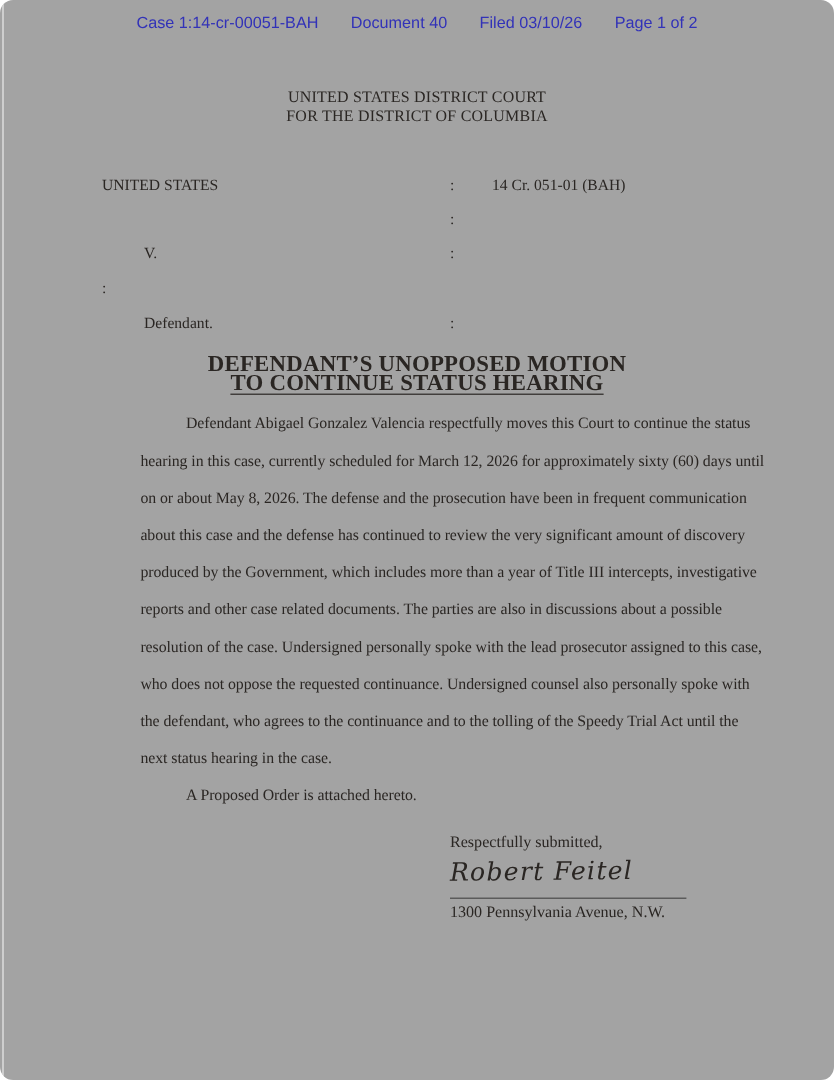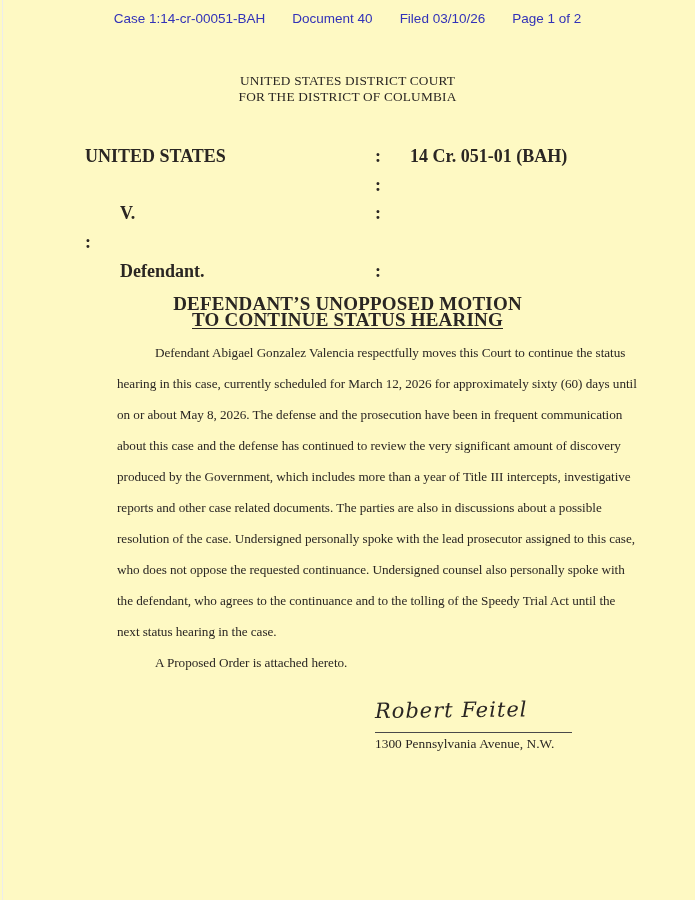--- a/index.html
+++ b/index.html
@@ -1,23 +1,24 @@
 <!DOCTYPE html>
 <html style="--header-blue: #3232b8;"><head>
 <meta charset="utf-8">
 <style>
   html, body { margin: 0; padding: 0; background: #ffffff; }
   .page {
     position: relative;
     width: 695px;
     height: 900px;
-    background: #fef9c3;
+    background: #a3a3a3;
     font-family: "Liberation Serif", serif;
     color: #2a2623;
     overflow: hidden;
+    border-radius: 11px;
   }
   
   .scan-edge {
     position: absolute;
     left: 2px; top: 0;
     width: 1px; height: 900px;
     background: #ececec;
   }
 
   
@@ -43,22 +44,21 @@
     font-size: 13.3px;
     line-height: 15.8px;
     letter-spacing: 0.2px;
   }
 
   
   .caption {
     position: absolute;
     top: 146px; left: 85px;
     width: 540px;
-    font-size: 18px;
-    font-weight: bold;
+    font-size: 13px;
   }
   .cap-row {
     display: flex;
     align-items: flex-start;
     height: 28.7px;
   }
   .cap-left  { width: 290px; flex: 0 0 290px; white-space: nowrap; }
   .cap-left.indent { padding-left: 35px; box-sizing: border-box; }
   .cap-colon { width: 8px; flex: 0 0 8px; }
   .cap-right { margin-left: 27px; white-space: nowrap; }
@@ -174,19 +174,20 @@
     <div class="body-line">produced by the Government, which includes more than a year of Title III intercepts, investigative</div>
     <div class="body-line">reports and other case related documents. The parties are also in discussions about a possible</div>
     <div class="body-line">resolution of the case. Undersigned personally spoke with the lead prosecutor assigned to this case,</div>
     <div class="body-line">who does not oppose the requested continuance. Undersigned counsel also personally spoke with</div>
     <div class="body-line">the defendant, who agrees to the continuance and to the tolling of the Speedy Trial Act until the</div>
     <div class="body-line">next status hearing in the case.</div>
     <div class="body-line indent">A Proposed Order is attached hereto.</div>
   </div>
 
   <div class="sig-block">
+    <div>Respectfully submitted,</div>
     <div class="sig-name">Robert Feitel</div>
     <div class="sig-rule"></div>
     <div class="sig-lines">
       <div>1300 Pennsylvania Avenue, N.W.</div>
     </div>
   </div>
 </div>
 
 </body></html>

